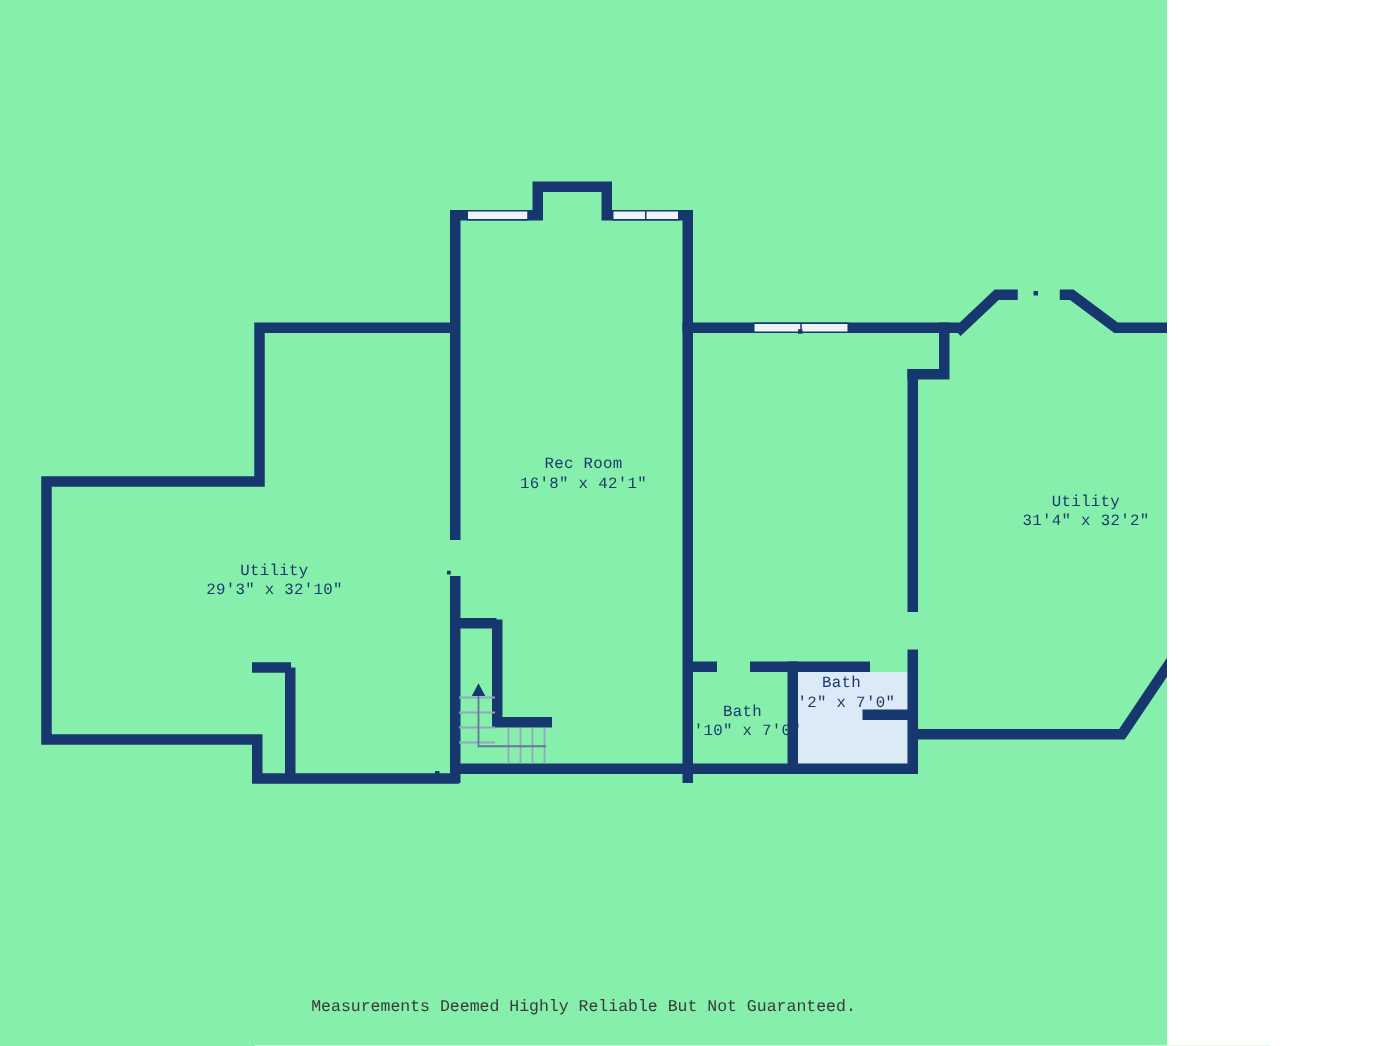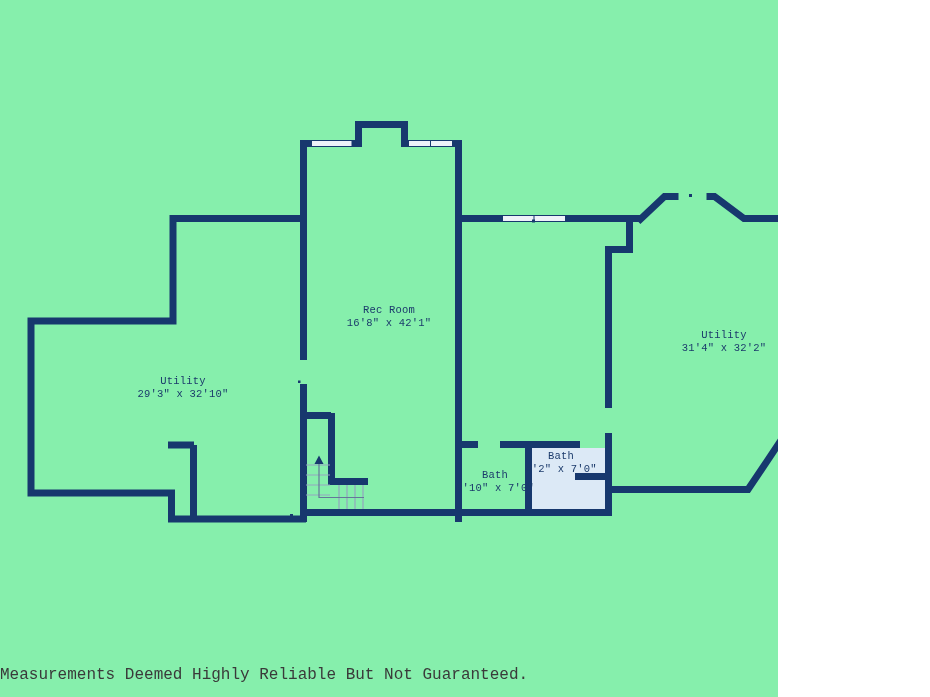--- a/index.html
+++ b/index.html
@@ -24,22 +24,23 @@
     color:#1b3a6b;
     font-size:10.5px;
     line-height:13px;
     letter-spacing:.2px;
     white-space:nowrap;
     font-weight:500;
   }
   .footer-note{
     position:absolute;
     left:0;top:666px;width:100%;
+    text-align:center;
     color:#3a3a3a;
-    font-size:16px;
+    font-size:11px;
   }
 </style>
 </head>
 <body>
 
 <div id="canvas">
 
   <svg id="plan-svg" width="930" height="697" viewBox="0 0 930 697">
 
     <rect x="532" y="448" width="73" height="61" fill="#dce9f6"></rect>

